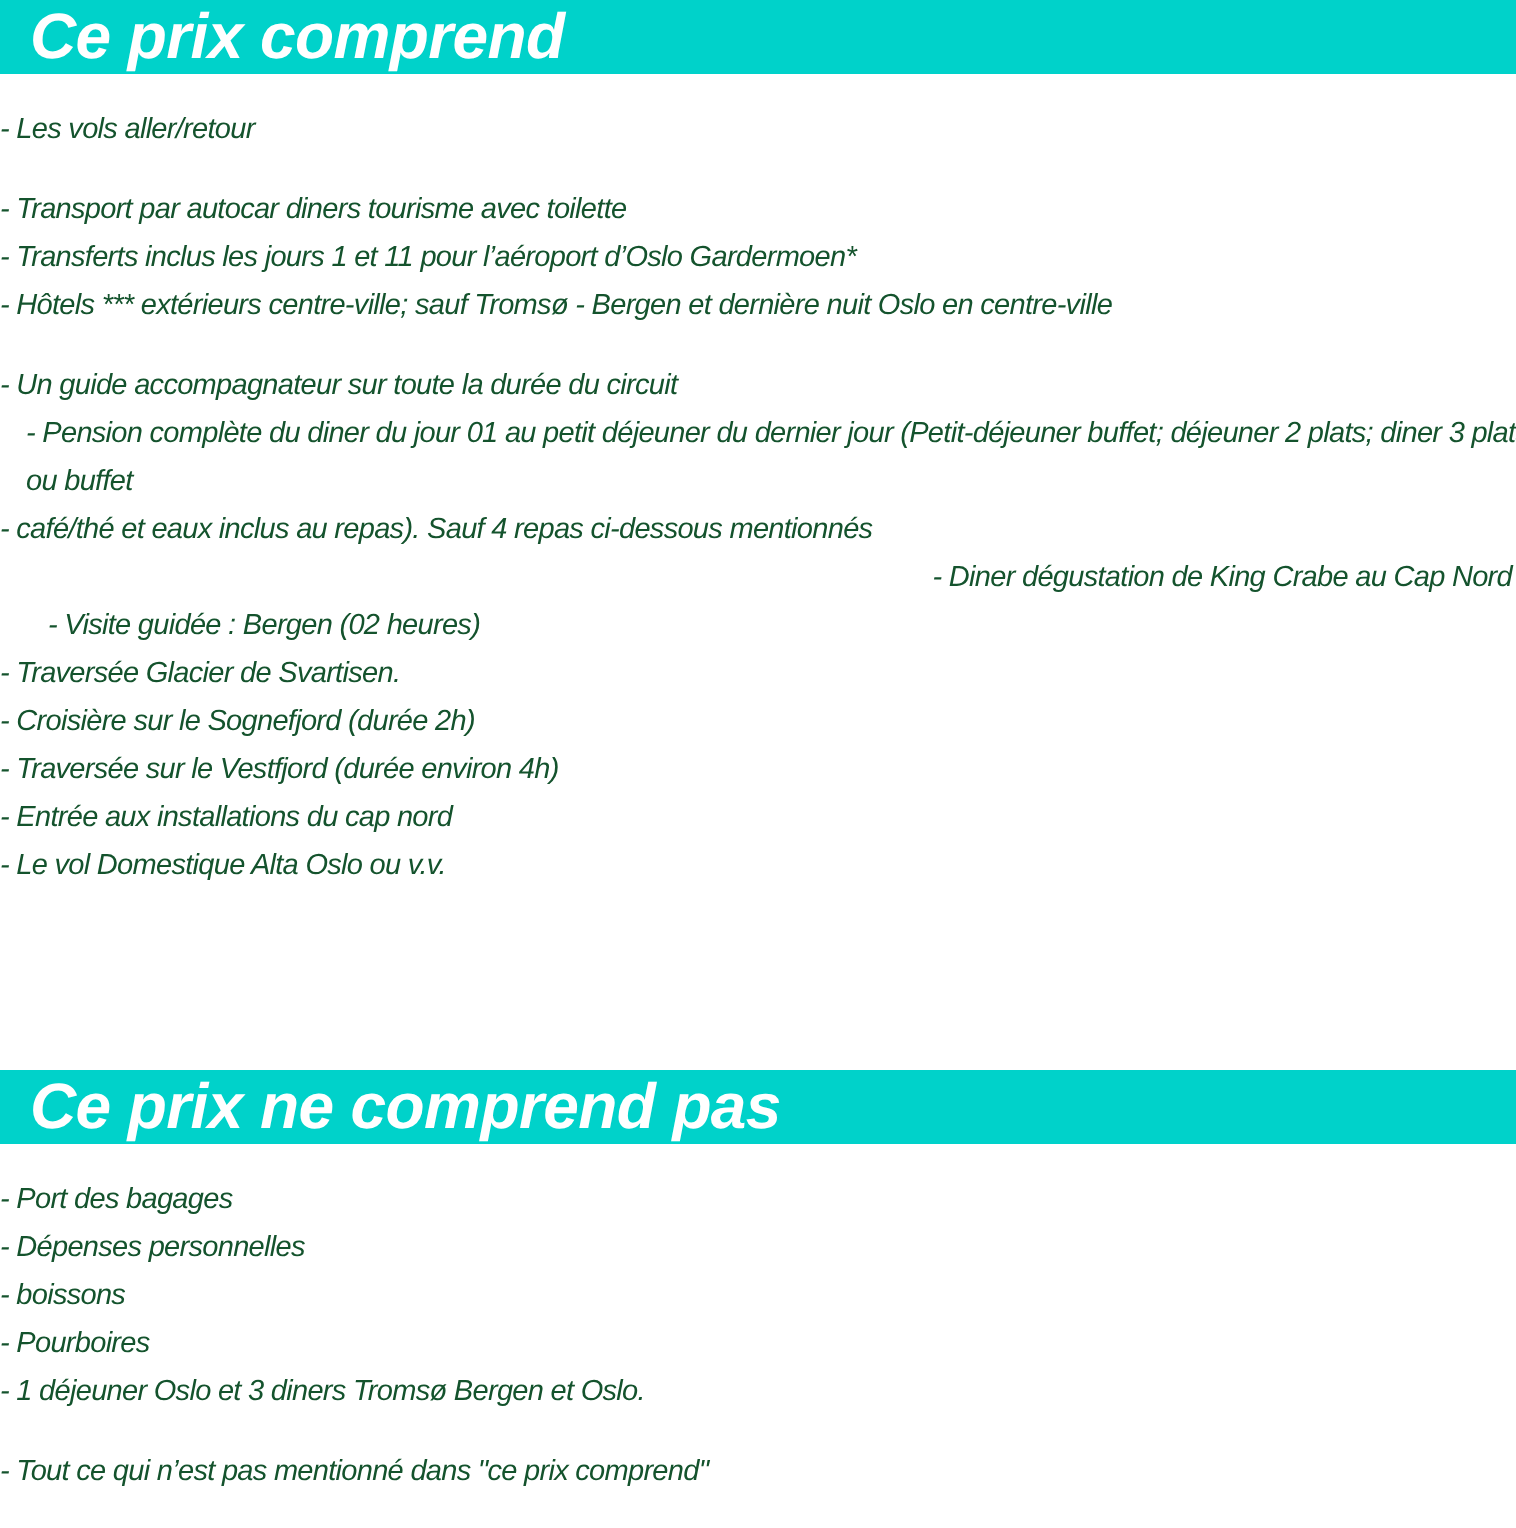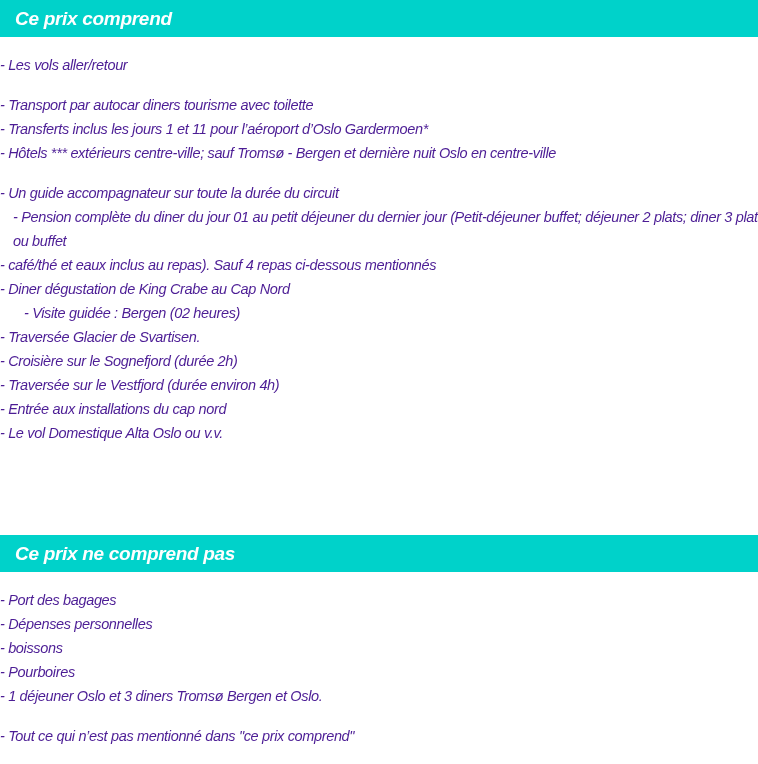--- a/index.html
+++ b/index.html
@@ -16,21 +16,21 @@
     }
     .section-header {
       position: absolute;
       left: 0;
       width: 758px;
       height: 37px;
       background: #00d2ca;
       color: #ffffff;
       font-style: italic;
       font-weight: bold;
-      font-size: 19px;
+      font-size: 32px;
       line-height: 37px;
       padding-left: 15px;
       box-sizing: border-box;
       letter-spacing: -0.3px;
     }
     #hdr-1 { top: 0; }
     #hdr-2 { top: 535px; }
     .list {
       position: absolute;
       left: 0;
@@ -39,21 +39,21 @@
       padding: 0;
       list-style: none;
     }
     .item {
       position: absolute;
       left: 0;
       width: 756px;
       font-style: italic;
       font-size: 14.5px;
       line-height: 24px;
-      color: #4c1d95;
+      color: #14532d;
       letter-spacing: -0.35px;
       white-space: nowrap;
     }
     .item.wrap {
       white-space: normal;
     }
   </style>
 </head>
 <body>
 
@@ -62,21 +62,21 @@
 <div class="list">
   <div class="item" style="top:53px;">- Les vols aller/retour</div>
 
   <div class="item" style="top:93px;">- Transport par autocar diners tourisme avec toilette</div>
   <div class="item" style="top:117px;">- Transferts inclus les jours 1 et 11 pour l’aéroport d’Oslo Gardermoen*</div>
   <div class="item" style="top:141px;">- Hôtels *** extérieurs centre-ville; sauf Tromsø - Bergen et dernière nuit Oslo en centre-ville</div>
 
   <div class="item" style="top:181px;">- Un guide accompagnateur sur toute la durée du circuit</div>
   <div class="item wrap" style="top:205px;padding-left:13px;">- Pension complète du diner du jour 01 au petit déjeuner du dernier jour (Petit-déjeuner buffet; déjeuner 2 plats; diner 3 plats ou buffet</div>
   <div class="item" style="top:253px;">- café/thé et eaux inclus au repas). Sauf 4 repas ci-dessous mentionnés</div>
-  <div class="item" style="top:277px;">- Diner dégustation de King Crabe au Cap Nord</div>
+  <div class="item" style="top:277px;text-align:right;">- Diner dégustation de King Crabe au Cap Nord</div>
   <div class="item" style="top:301px;margin-left:24px;">- Visite guidée : Bergen (02 heures)</div>
   <div class="item" style="top:325px;">- Traversée Glacier de Svartisen.</div>
   <div class="item" style="top:349px;">- Croisière sur le Sognefjord (durée 2h)</div>
   <div class="item" style="top:373px;">- Traversée sur le Vestfjord (durée environ 4h)</div>
   <div class="item" style="top:397px;">- Entrée aux installations du cap nord</div>
   <div class="item" style="top:421px;">- Le vol Domestique Alta Oslo ou v.v.</div>
 </div>
 
 <div id="hdr-2" class="section-header">Ce prix ne comprend pas</div>
 

